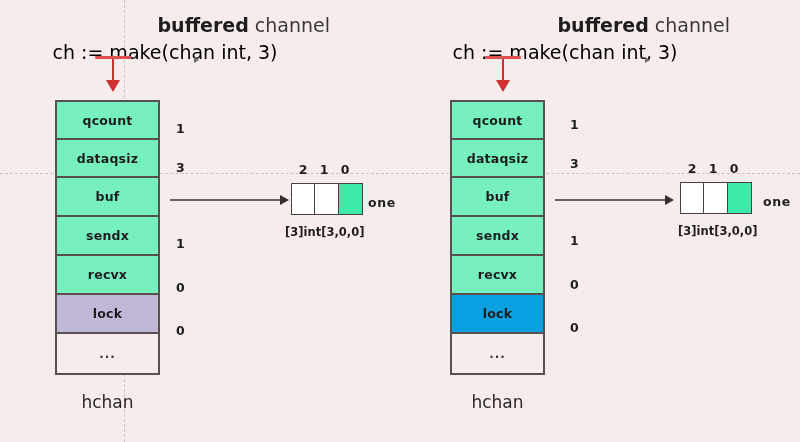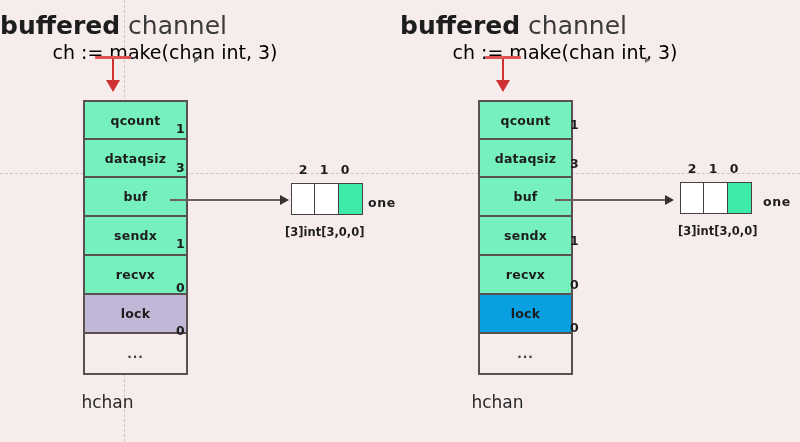--- a/index.html
+++ b/index.html
@@ -21,24 +21,24 @@
     position:absolute;top:0;height:442px;width:0;
     border-left:1px dashed #cbbcbc;opacity:.85;
   }
 
   
   .panel{position:absolute;top:0;height:442px;}
 
   
   .title{
     position:absolute;
-    text-align:left;
+    text-align:right;
     color:#3a3a3a;
     white-space:nowrap;
-    font-size:25px;
+    font-size:19px;
     line-height:27px;
   }
   .title .bold{font-weight:bold;color:#1d1d1d;}
   .subtitle{
     position:absolute;
     text-align:center;
     color:#000000;
     white-space:nowrap;
     font-size:19px;
     line-height:27px;
@@ -60,21 +60,20 @@
     border-right:7px solid transparent;
     border-top:12px solid #cf3030;
   }
 
   
   .struct{
     position:absolute;
     border:2px solid #595050;
     box-sizing:border-box;
     background:#f7ecec;
-    margin-left:28px;
   }
   .row{
     box-sizing:border-box;
     border-bottom:2px solid #595050;
     display:flex;align-items:center;justify-content:center;
     font-size:12.5px;
     font-weight:bold;
     color:#1d1d1d;
     letter-spacing:.2px;
   }

